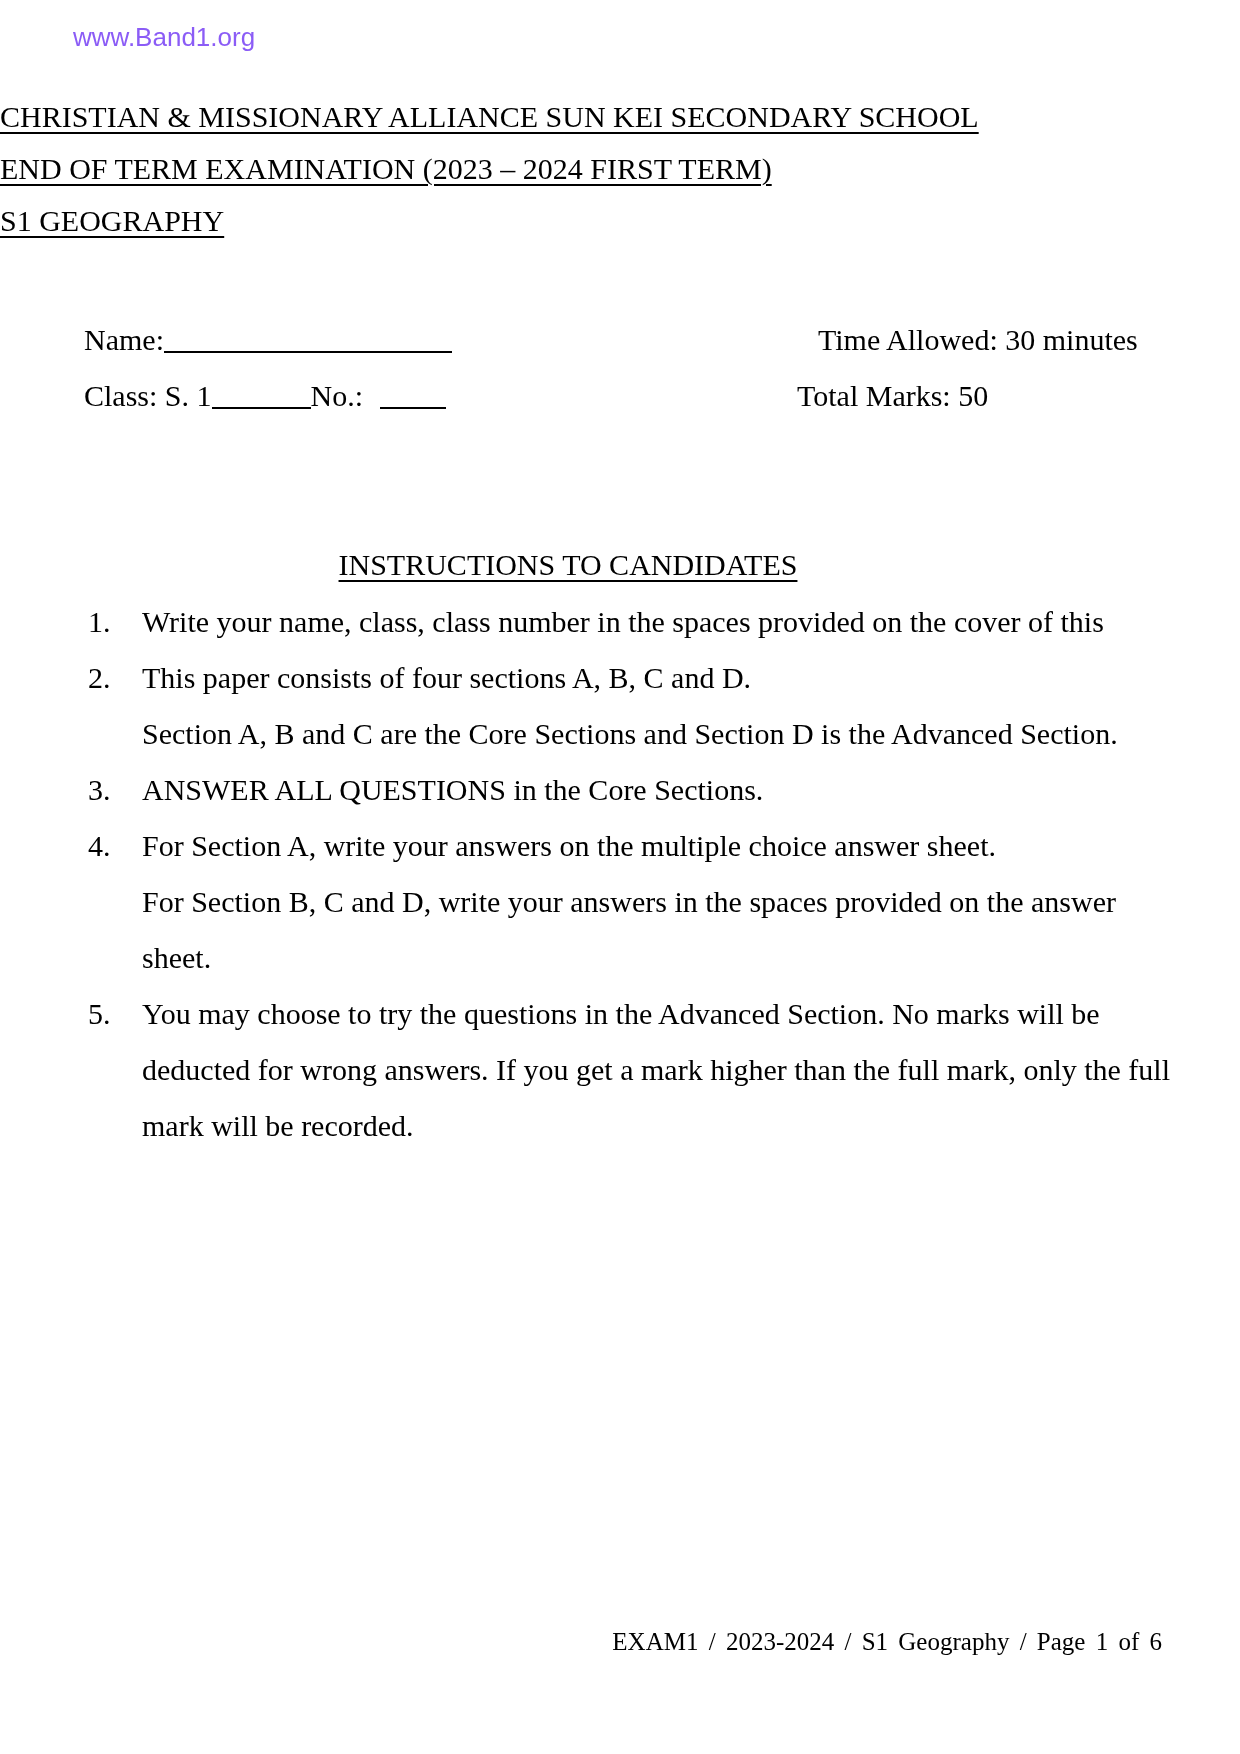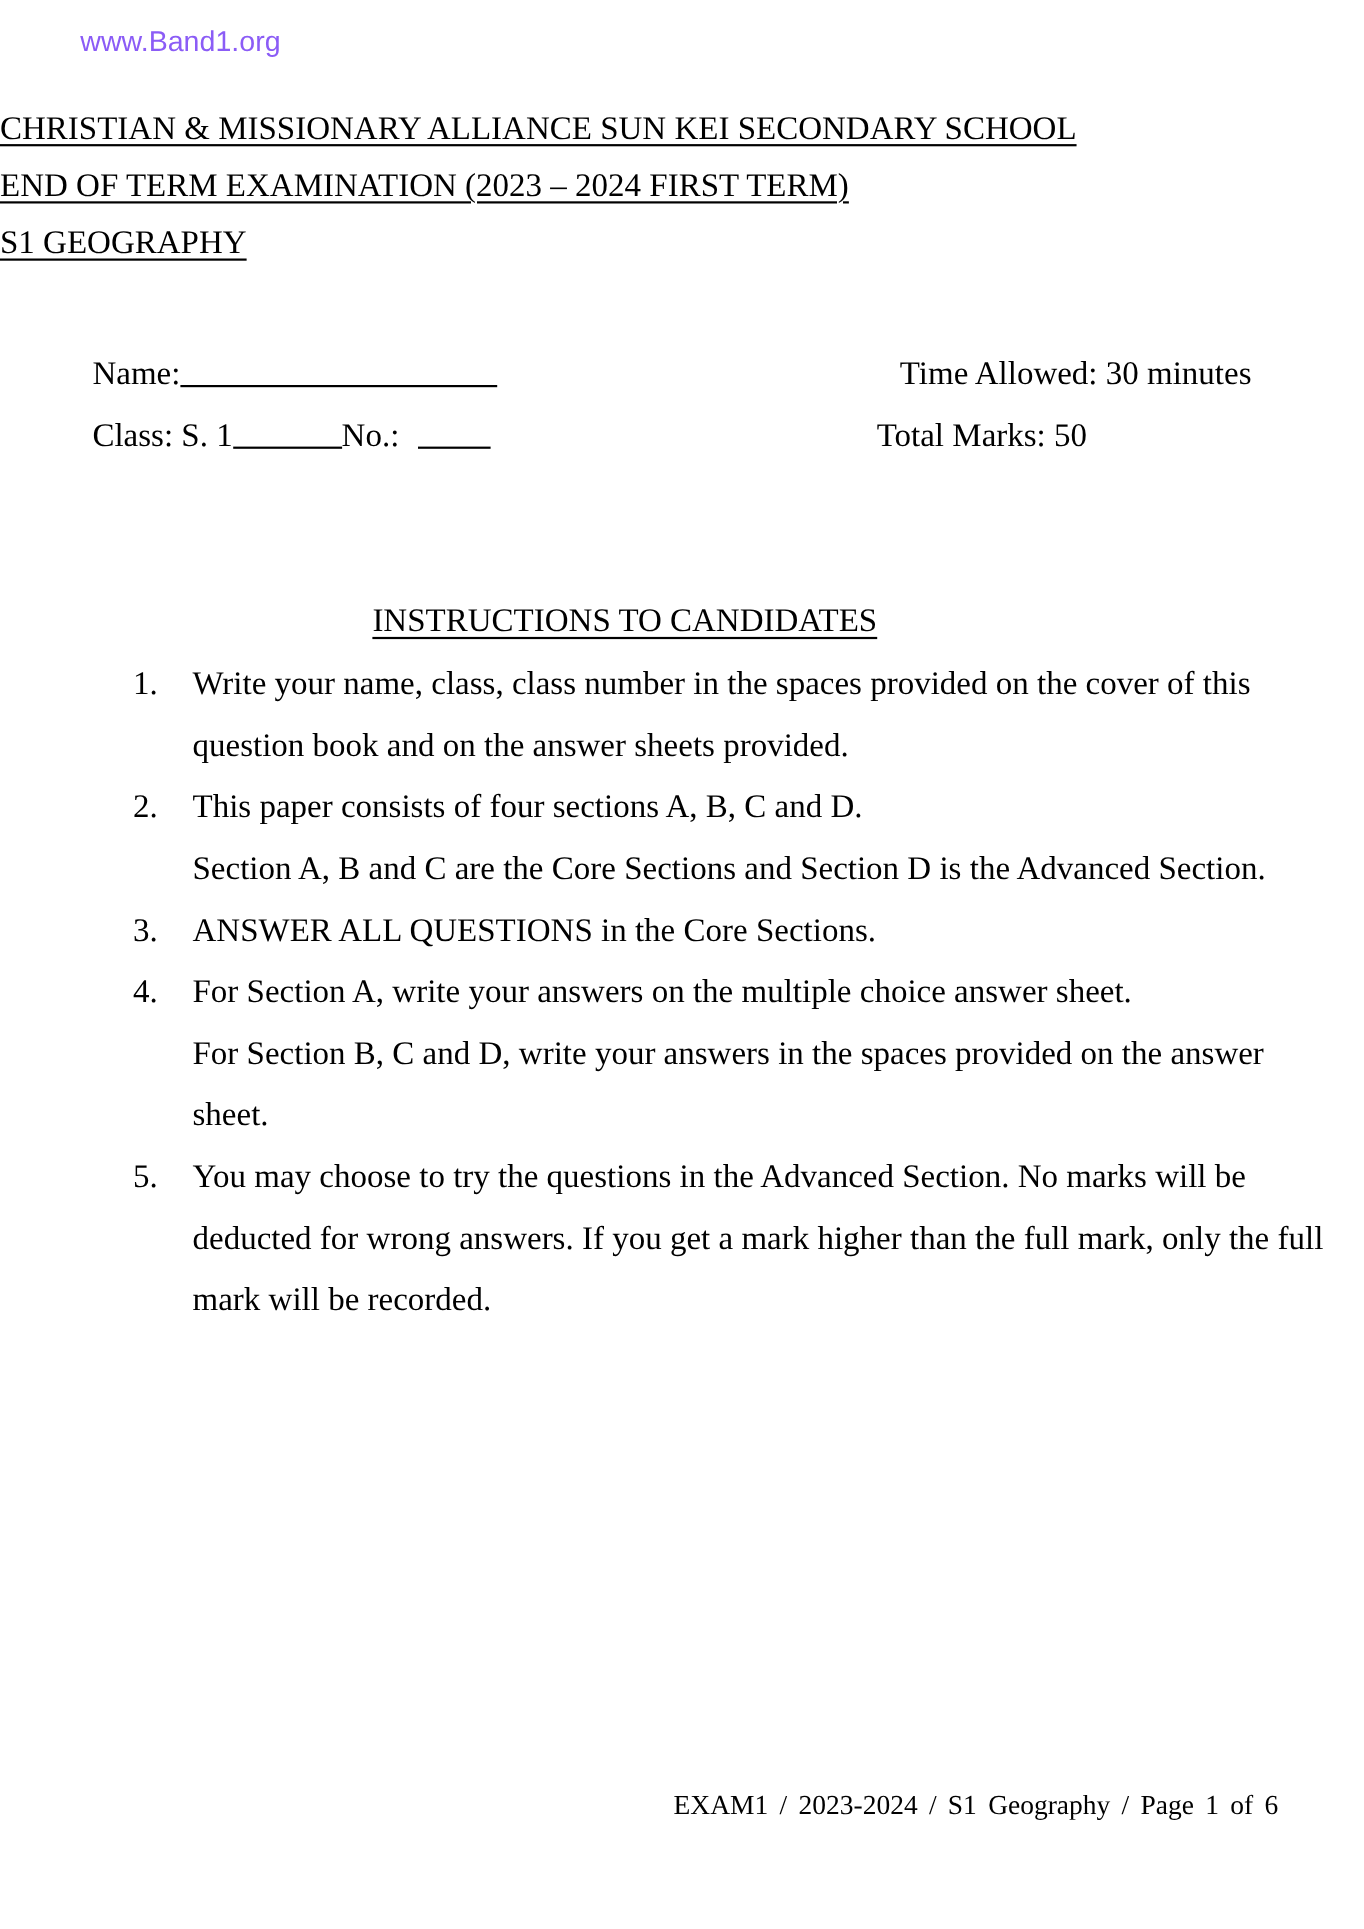--- a/index.html
+++ b/index.html
@@ -68,21 +68,20 @@
   .instr-list {
     position: absolute;
     left: 88px;
     top: 594px;
     width: 1080px;
   }
   .iline {
     height: 56px;
     line-height: 56px;
     white-space: nowrap;
-    margin-left: 33px;
   }
   .iline .num {
     display: inline-block;
     width: 54px;
   }
   .footer {
     position: absolute;
     right: 78px;
     top: 1627px;
     font-size: 25px;
@@ -122,23 +121,20 @@
 
   <div class="instr-heading">
     <span class="hd">INSTRUCTIONS TO CANDIDATES</span>
   </div>
 
   <div class="instr-list">
       <div class="iline">
       <span class="num">1.</span><span class="txt">Write your name, class, class number in the spaces provided on the cover of this</span>
     </div>
       <div class="iline">
-      <span class="num"></span><span class="txt">question book and on the answer sheets provided.</span>
-    </div>
-      <div class="iline">
       <span class="num">2.</span><span class="txt">This paper consists of four sections A, B, C and D.</span>
     </div>
       <div class="iline">
       <span class="num"></span><span class="txt">Section A, B and C are the Core Sections and Section D is the Advanced Section.</span>
     </div>
       <div class="iline">
       <span class="num">3.</span><span class="txt">ANSWER ALL QUESTIONS in the Core Sections.</span>
     </div>
       <div class="iline">
       <span class="num">4.</span><span class="txt">For Section A, write your answers on the multiple choice answer sheet.</span>

